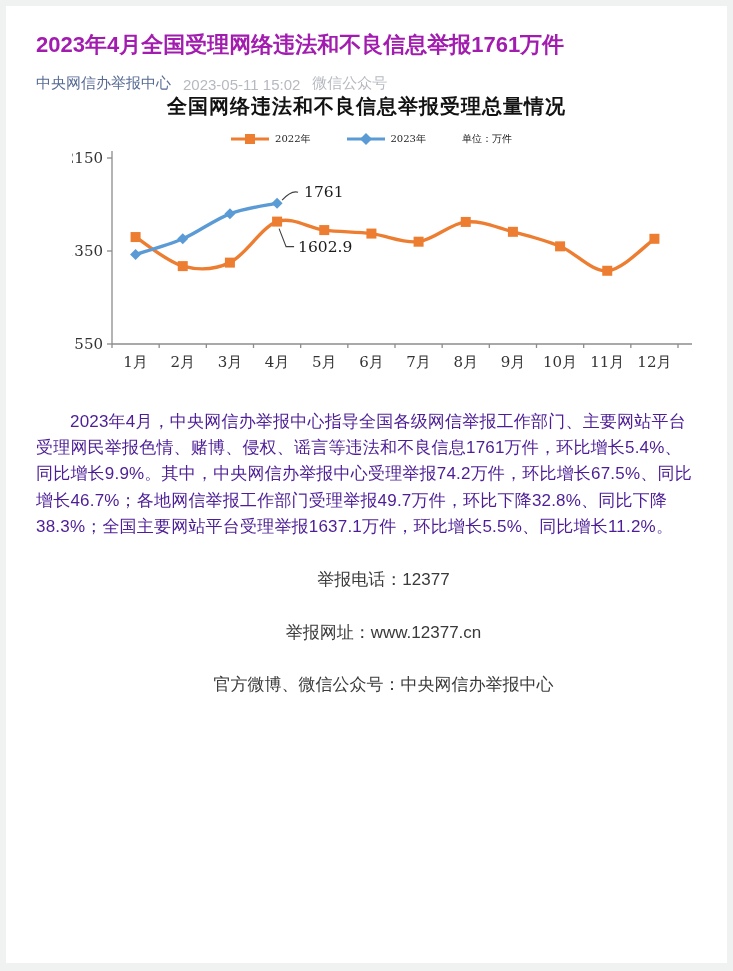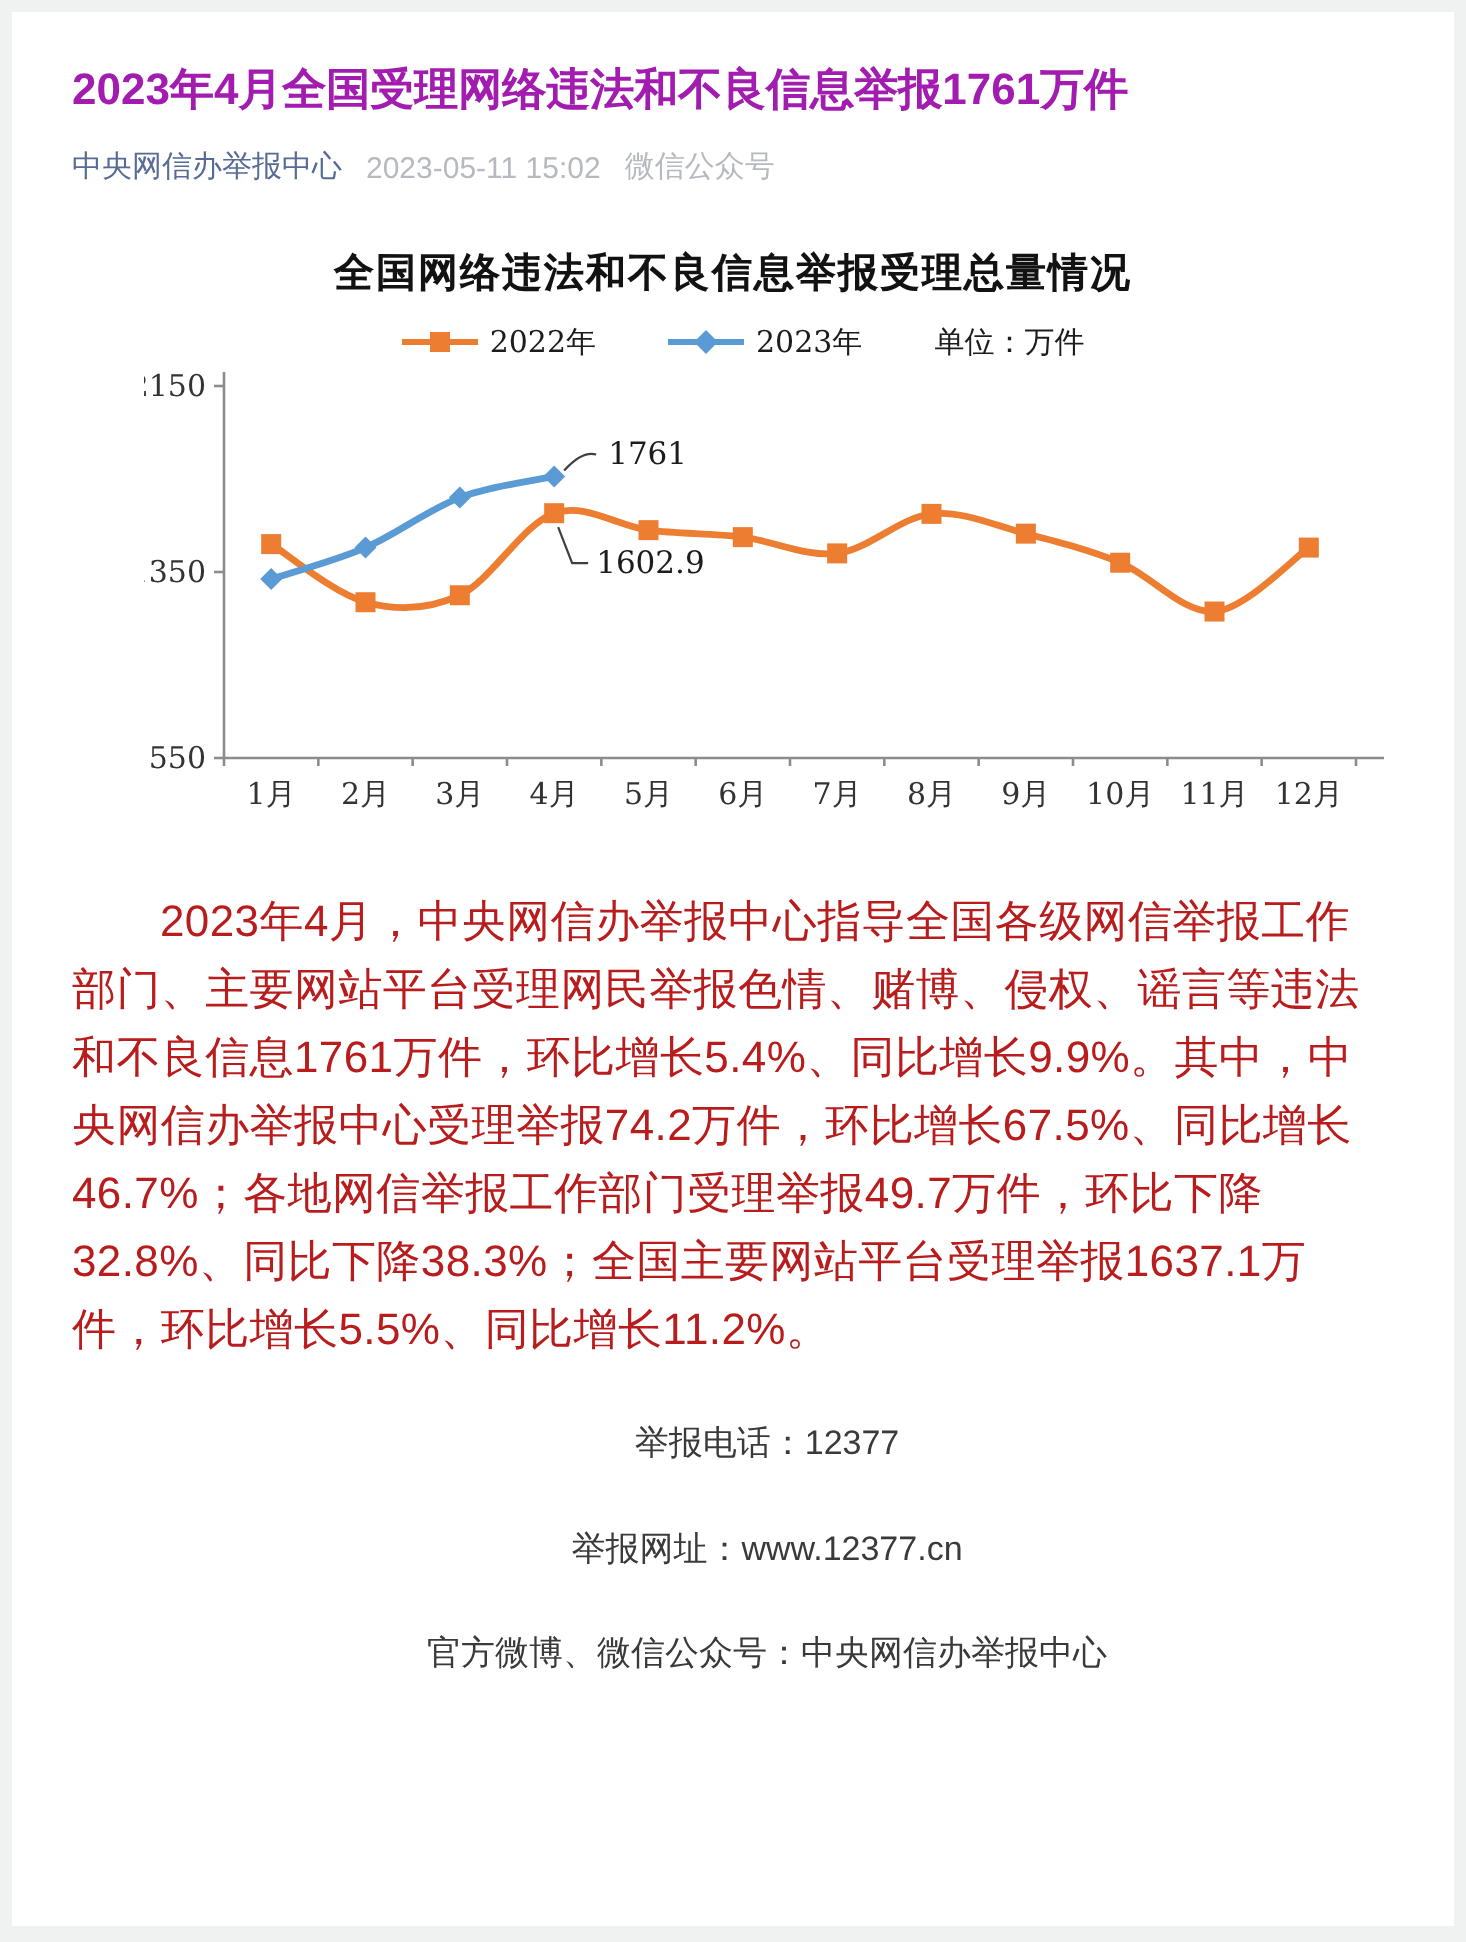--- a/index.html
+++ b/index.html
@@ -24,57 +24,57 @@
   }
   .byline{
     margin-top:14px;
     font-size:15px;
     color:#b6b9bf;
     display:flex;
     align-items:flex-end;
     gap:12px;
   }
   .byline .author{color:#576b95;text-decoration:none;cursor:pointer;}
-  .chart-section{margin-top:30px;}
+  .chart-section{}
   .chart-title{
     text-align:center;
     font-family:"DejaVu Serif","Liberation Serif",serif;
     font-weight:700;
     font-size:20px;
     color:#121212;
     letter-spacing:1px;
   }
   .legend-row{
     display:flex;
     justify-content:center;
     align-items:center;
     gap:36px;
     margin-top:12px;
     padding-left:10px;
     font-family:"DejaVu Serif","Liberation Serif",serif;
-    font-size:15px;
+    font-size:10px;
     color:#1c1c1c;
   }
   .legend-item{display:flex;align-items:center;gap:6px;}
   .chart-svg-wrap{margin-top:4px;}
   #chart-svg{display:block;margin-left:36px;}
   #chart-svg .tick-label{
     font-family:"DejaVu Serif","Liberation Serif",serif;
     font-size:15px;
     fill:#333333;
   }
   #chart-svg .annot-label{
     font-family:"DejaVu Serif","Liberation Serif",serif;
     font-size:15.5px;
     fill:#1c1c1c;
   }
   .body-text{
-    font-size:22px;
+    font-size:17px;
     line-height:1.55;
-    color:#b91c1c;
+    color:#4c1d95;
     text-indent:2em;
     margin:23px 0;
     letter-spacing:0.2px;
   }
   .contact-line{
     font-size:17px;
     line-height:1.5;
     color:#3a3a3a;
     text-indent:2em;
     margin:27px 0;

